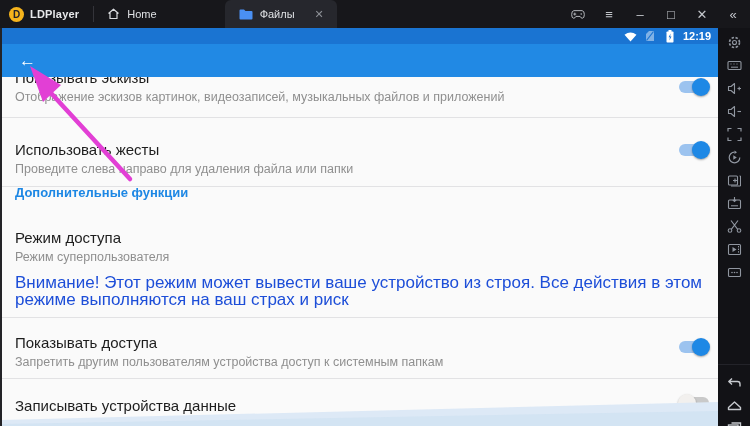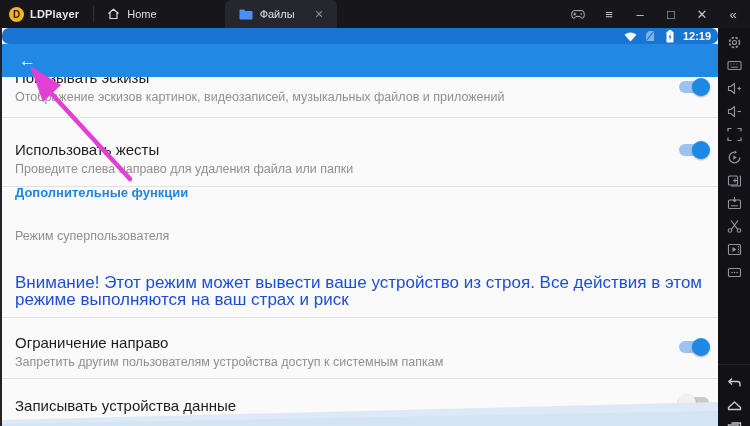--- a/index.html
+++ b/index.html
@@ -18,21 +18,21 @@
   .tab .close{margin-left:14px;color:#8d9096;font-size:11px;}
   .tb-spacer{flex:1;}
   .tb-controls{display:flex;align-items:center;gap:17px;padding-right:10px;color:#c3c6cb;font-size:13px;}
   .tb-controls .ctl{display:flex;align-items:center;justify-content:center;width:14px;height:14px;}
 
   
   .main{flex:1;display:flex;min-height:0;}
   .emu{width:718px;display:flex;flex-direction:column;background:#fafafa;border-left:2px solid #232327;position:relative;min-width:0;}
 
   
-  .statusbar{height:16px;background:#1a74d2;display:flex;align-items:center;justify-content:flex-end;gap:5px;padding-right:7px;color:#fff;flex:0 0 16px;border-radius:7px;}
+  .statusbar{height:16px;background:#1a74d2;display:flex;align-items:center;justify-content:flex-end;gap:5px;padding-right:7px;color:#fff;flex:0 0 16px;}
   .statusbar .time{font-size:11px;font-weight:bold;line-height:1;}
 
   
   .appbar{height:33px;background:#2189e4;display:flex;align-items:center;color:#fff;flex:0 0 33px;}
   .back-arrow{font-size:17px;margin-left:17px;line-height:1;}
   .appbar-title{font-size:15px;font-weight:bold;margin-left:25px;letter-spacing:.2px;}
 
   
   .list{flex:1;position:relative;overflow:hidden;background:#fafafa;}
   .row{position:absolute;left:13px;right:52px;}
@@ -159,29 +159,30 @@
         <div class="switch s2" data-state="on">
           <span class="track"></span>
           <span class="knob"></span>
         </div>
 
         <div class="divider d2"></div>
 
         <div class="section-label">Дополнительные функции</div>
 
         <div class="row r3">
+          <div class="title">Режим доступа</div>
           <div class="subtitle">Режим суперпользователя</div>
         </div>
 
         <div class="warning">Внимание! Этот режим может вывести ваше устройство из строя. Все действия в этом режиме выполняются на ваш страх и риск</div>
 
         <div class="divider d3"></div>
 
         <div class="row r4">
-          <div class="title">Ограничение направо</div>
+          <div class="title">Показывать доступа</div>
           <div class="subtitle">Запретить другим пользователям устройства доступ к системным папкам</div>
         </div>
         <div class="switch s4" data-state="on">
           <span class="track"></span>
           <span class="knob"></span>
         </div>
 
         <div class="divider d4"></div>
 
         <div class="row r5">

